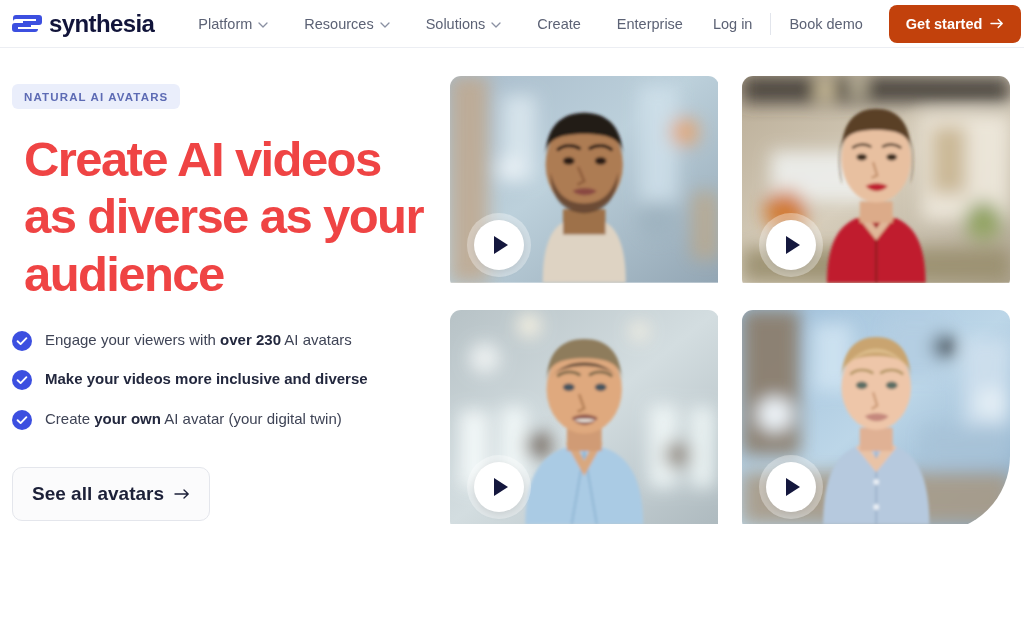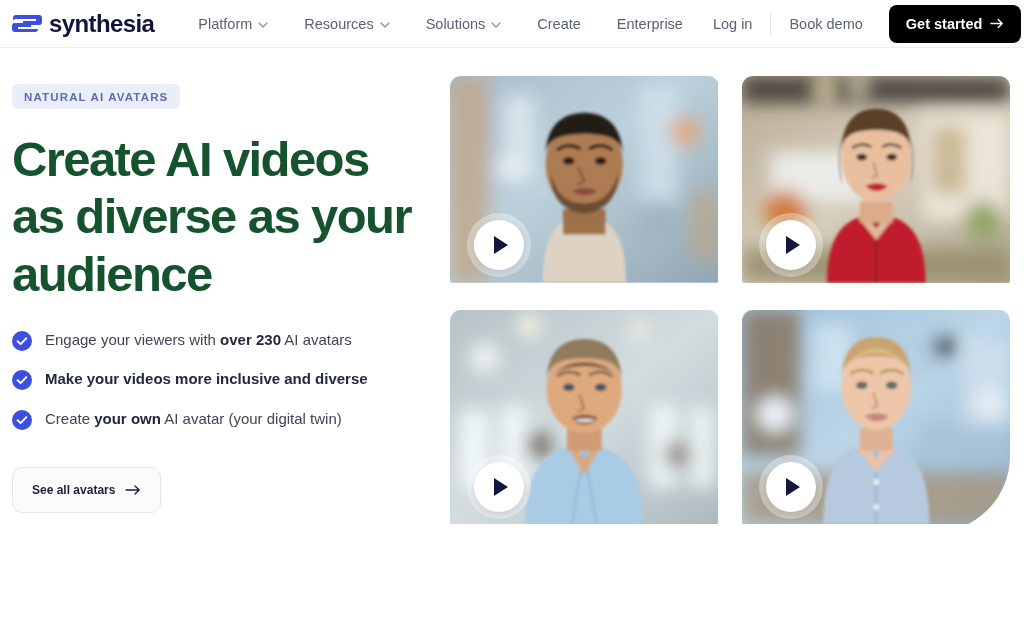--- a/index.html
+++ b/index.html
@@ -81,21 +81,21 @@
     cursor: pointer;
     white-space: nowrap;
   }
   .divider-v {
     width: 1px;
     height: 22px;
     background: #e2e5ec;
     margin: 0 2px;
   }
   .btn-primary {
-    background: #000000;
+    background: #c2410c;
     color: #ffffff;
     font-size: 14.5px;
     font-weight: 700;
     border: none;
     border-radius: 8px;
     padding: 11px 17px;
     margin-left: 10px;
     display: flex;
     align-items: center;
     gap: 8px;
@@ -128,22 +128,23 @@
     letter-spacing: 1.15px;
     padding: 7px 12px 6px;
     border-radius: 6px;
   }
 
   h1.headline {
     font-size: 49px;
     line-height: 1.17;
     font-weight: 700;
     letter-spacing: -1.6px;
-    color: #14532d;
+    color: #ef4444;
     margin-top: 22px;
+    margin-left: 12px;
   }
 
   ul.bullets {
     list-style: none;
     margin-top: 26px;
   }
   ul.bullets li {
     display: flex;
     gap: 13px;
     align-items: flex-start;
@@ -163,21 +164,21 @@
 
   .btn-ghost {
     margin-top: 20px;
     display: inline-flex;
     align-items: center;
     gap: 10px;
     background: #fbfbfc;
     border: 1px solid #e4e6ec;
     border-radius: 10px;
     padding: 15px 19px;
-    font-size: 12px;
+    font-size: 19px;
     font-weight: 600;
     color: #1c2038;
     cursor: pointer;
     font-family: inherit;
   }
   .arrow-dark { width: 16px; height: 12px; display: block; }
 
   
   .grid {
     flex: 1;

